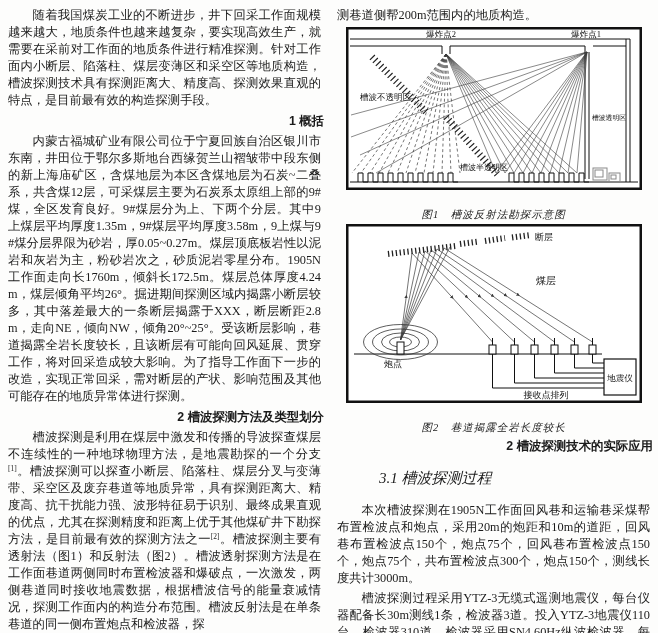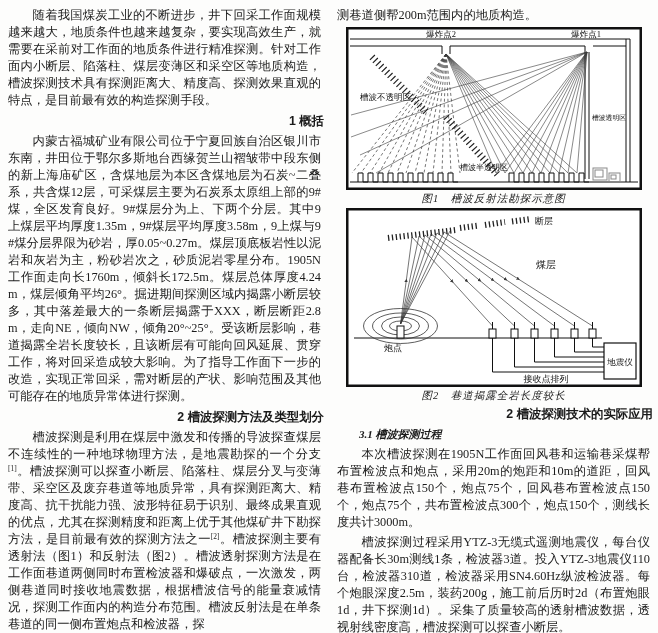--- a/index.html
+++ b/index.html
@@ -15,28 +15,28 @@
     text-align:justify;text-justify:inter-ideograph;
     text-indent:2em;word-break:break-all;
   }
   p.no-indent{text-indent:0;}
   sup.ref{font-size:7.5px;line-height:0;vertical-align:4px;}
   h3.sec-heading{
     margin:0;font-family:"Liberation Sans","DejaVu Sans",sans-serif;
     font-weight:bold;font-size:12.4px;line-height:18px;text-indent:2em;text-align:right;
   }
   h4.sub-heading{
-    margin:3px;font-style:italic;font-weight:bold;
-    font-size:11px;line-height:17px;text-indent:2em;
+    margin:15px;font-style:italic;font-weight:normal;
+    font-size:15px;line-height:17px;text-indent:2em;
   }
   figure{margin:1px 0 0 0;}
   figure svg{display:block;margin:0 auto;background:#fff;}
   figcaption{
     text-align:center;font-style:italic;font-size:10.5px;
-    line-height:15px;margin:1px 0 2px 0;letter-spacing:1px;
+    line-height:15px;margin:17px 0 2px 0;letter-spacing:1px;
   }
   svg text{fill:#111;font-family:"Liberation Serif","DejaVu Serif",serif;}
   .ray{stroke:#3a3a3a;stroke-width:0.6;}
   .ray-d{stroke:#3a3a3a;stroke-width:0.7;stroke-dasharray:3 2.6;}
   .wall{stroke:#111;stroke-width:1;}
   .hatch{stroke:#222;stroke-width:7;stroke-dasharray:1.2 3;fill:none;}
   .hatch2{stroke:#222;stroke-width:6;stroke-dasharray:1.3 2.6;fill:none;}
   .comb{fill:none;stroke:#111;stroke-width:1;}
   .instr{fill:none;stroke:#8a8a8a;stroke-width:1;}
   .ray2{stroke:#3a3a3a;stroke-width:0.7;fill:none;}

